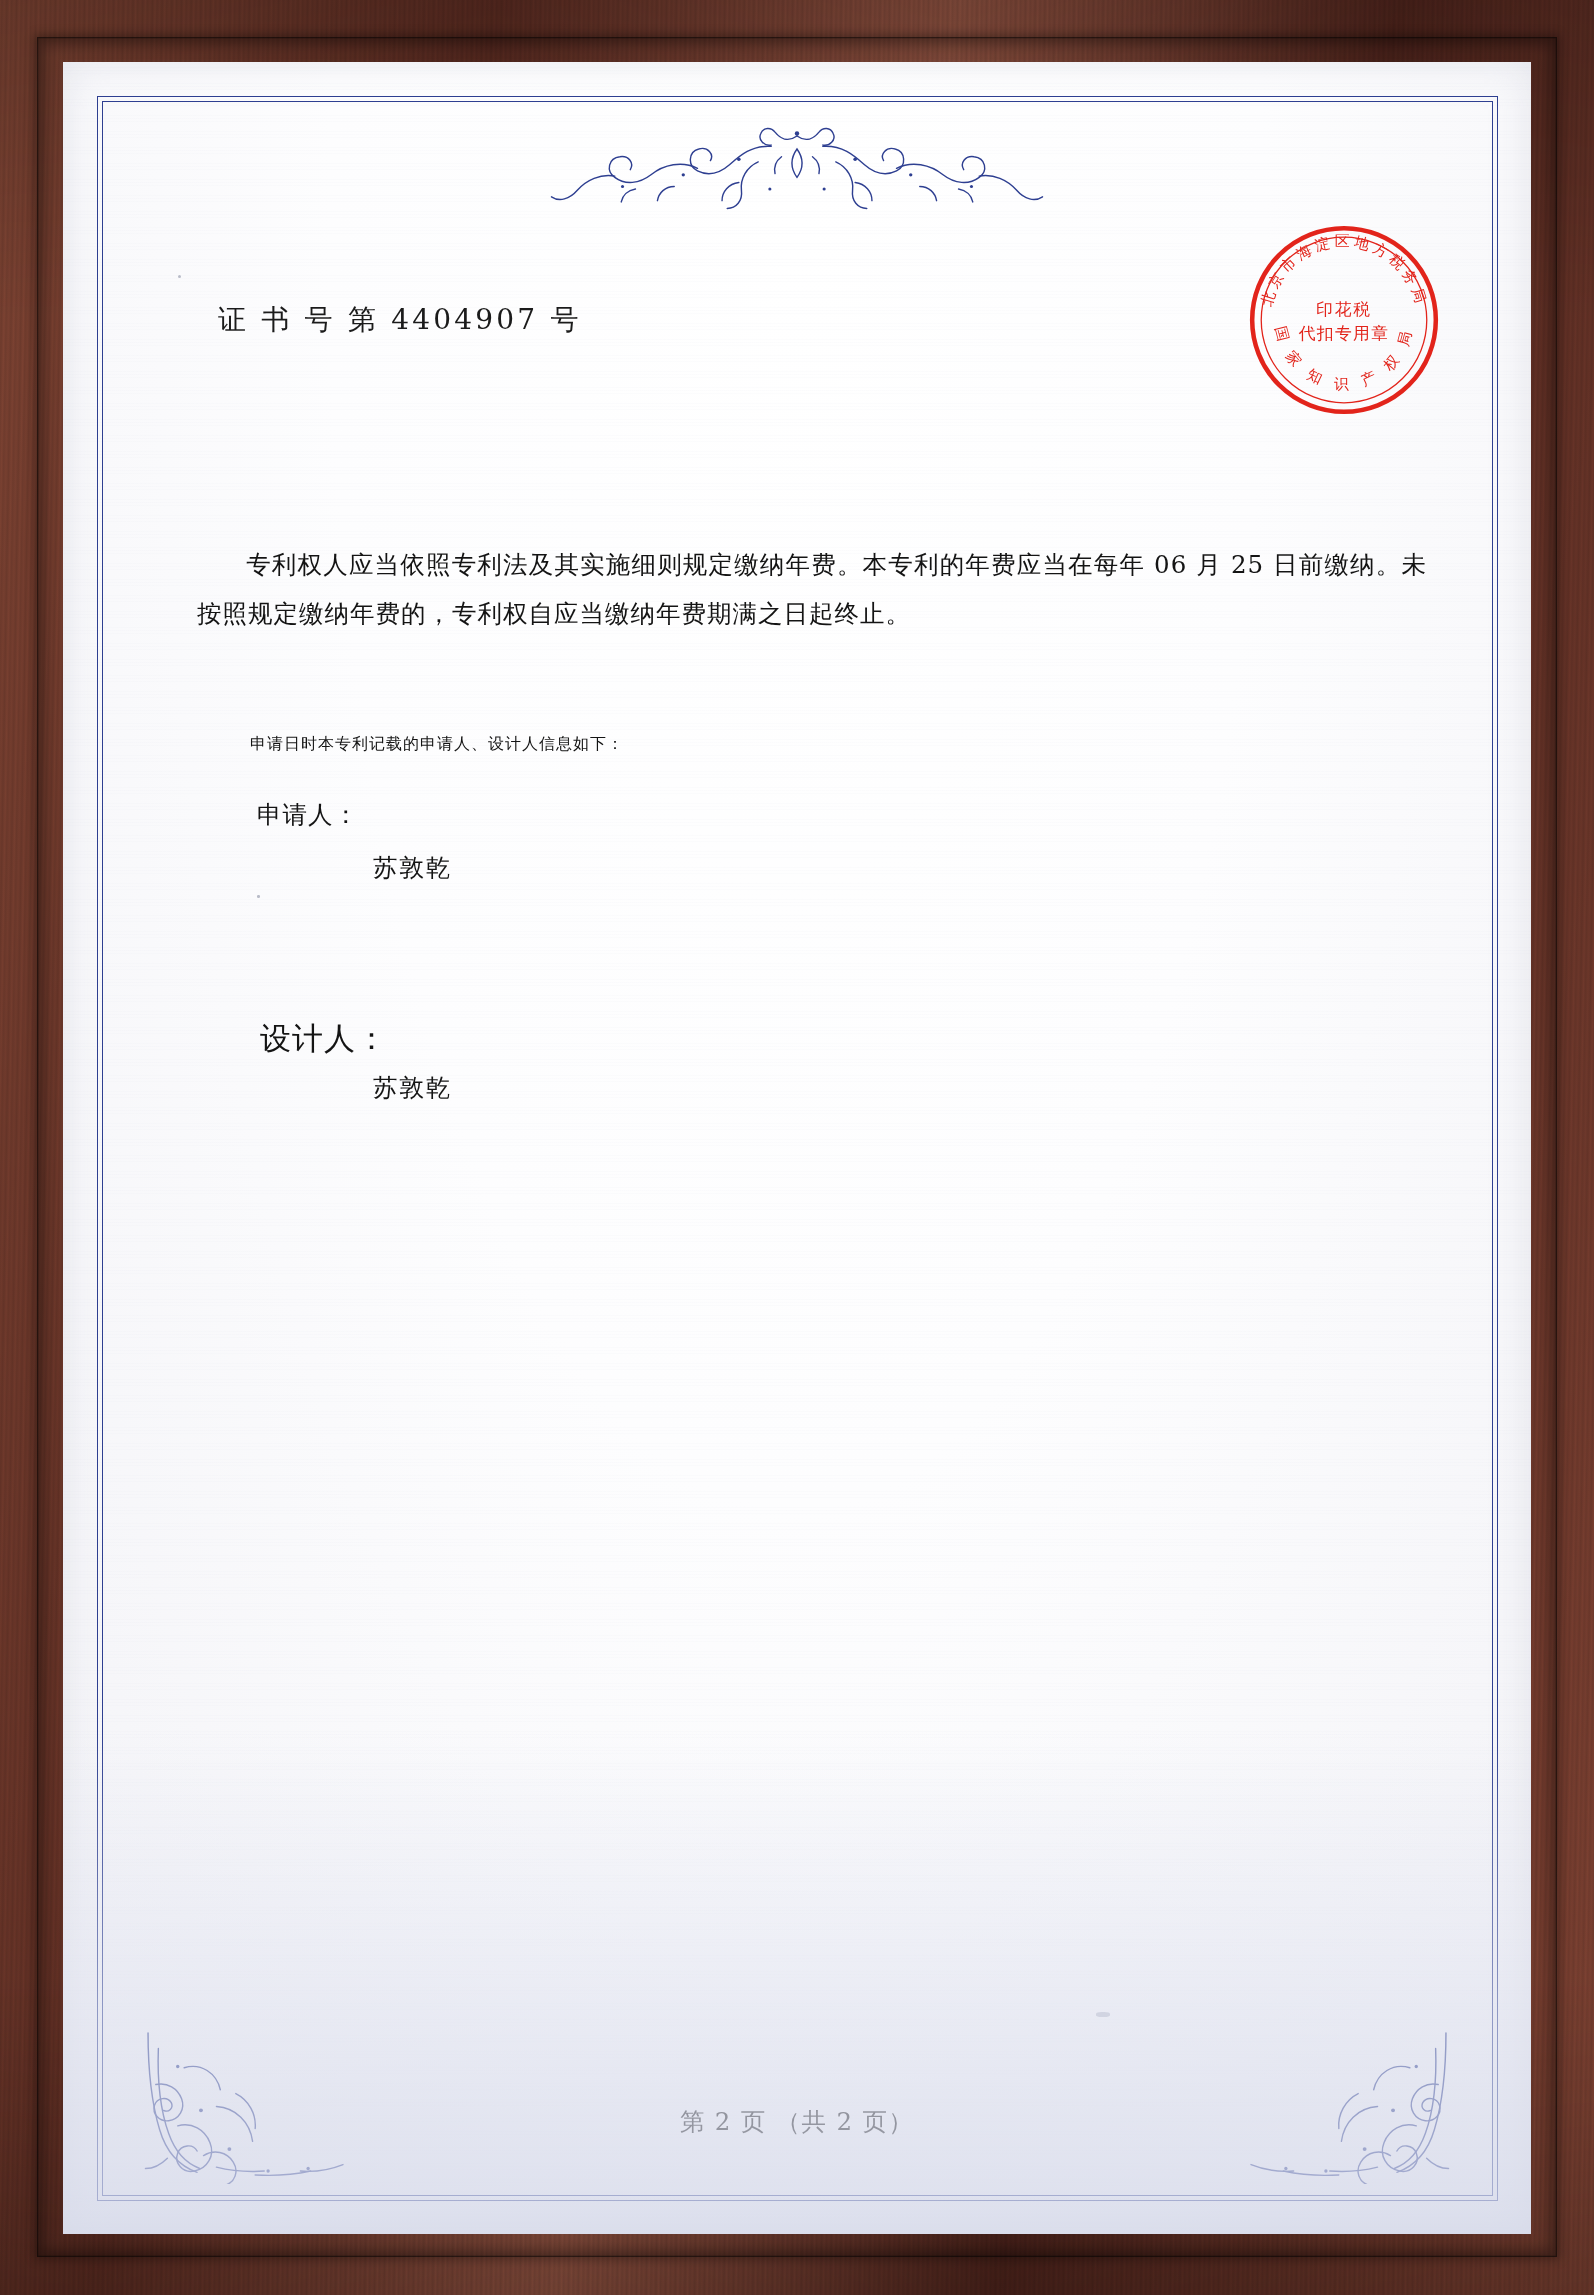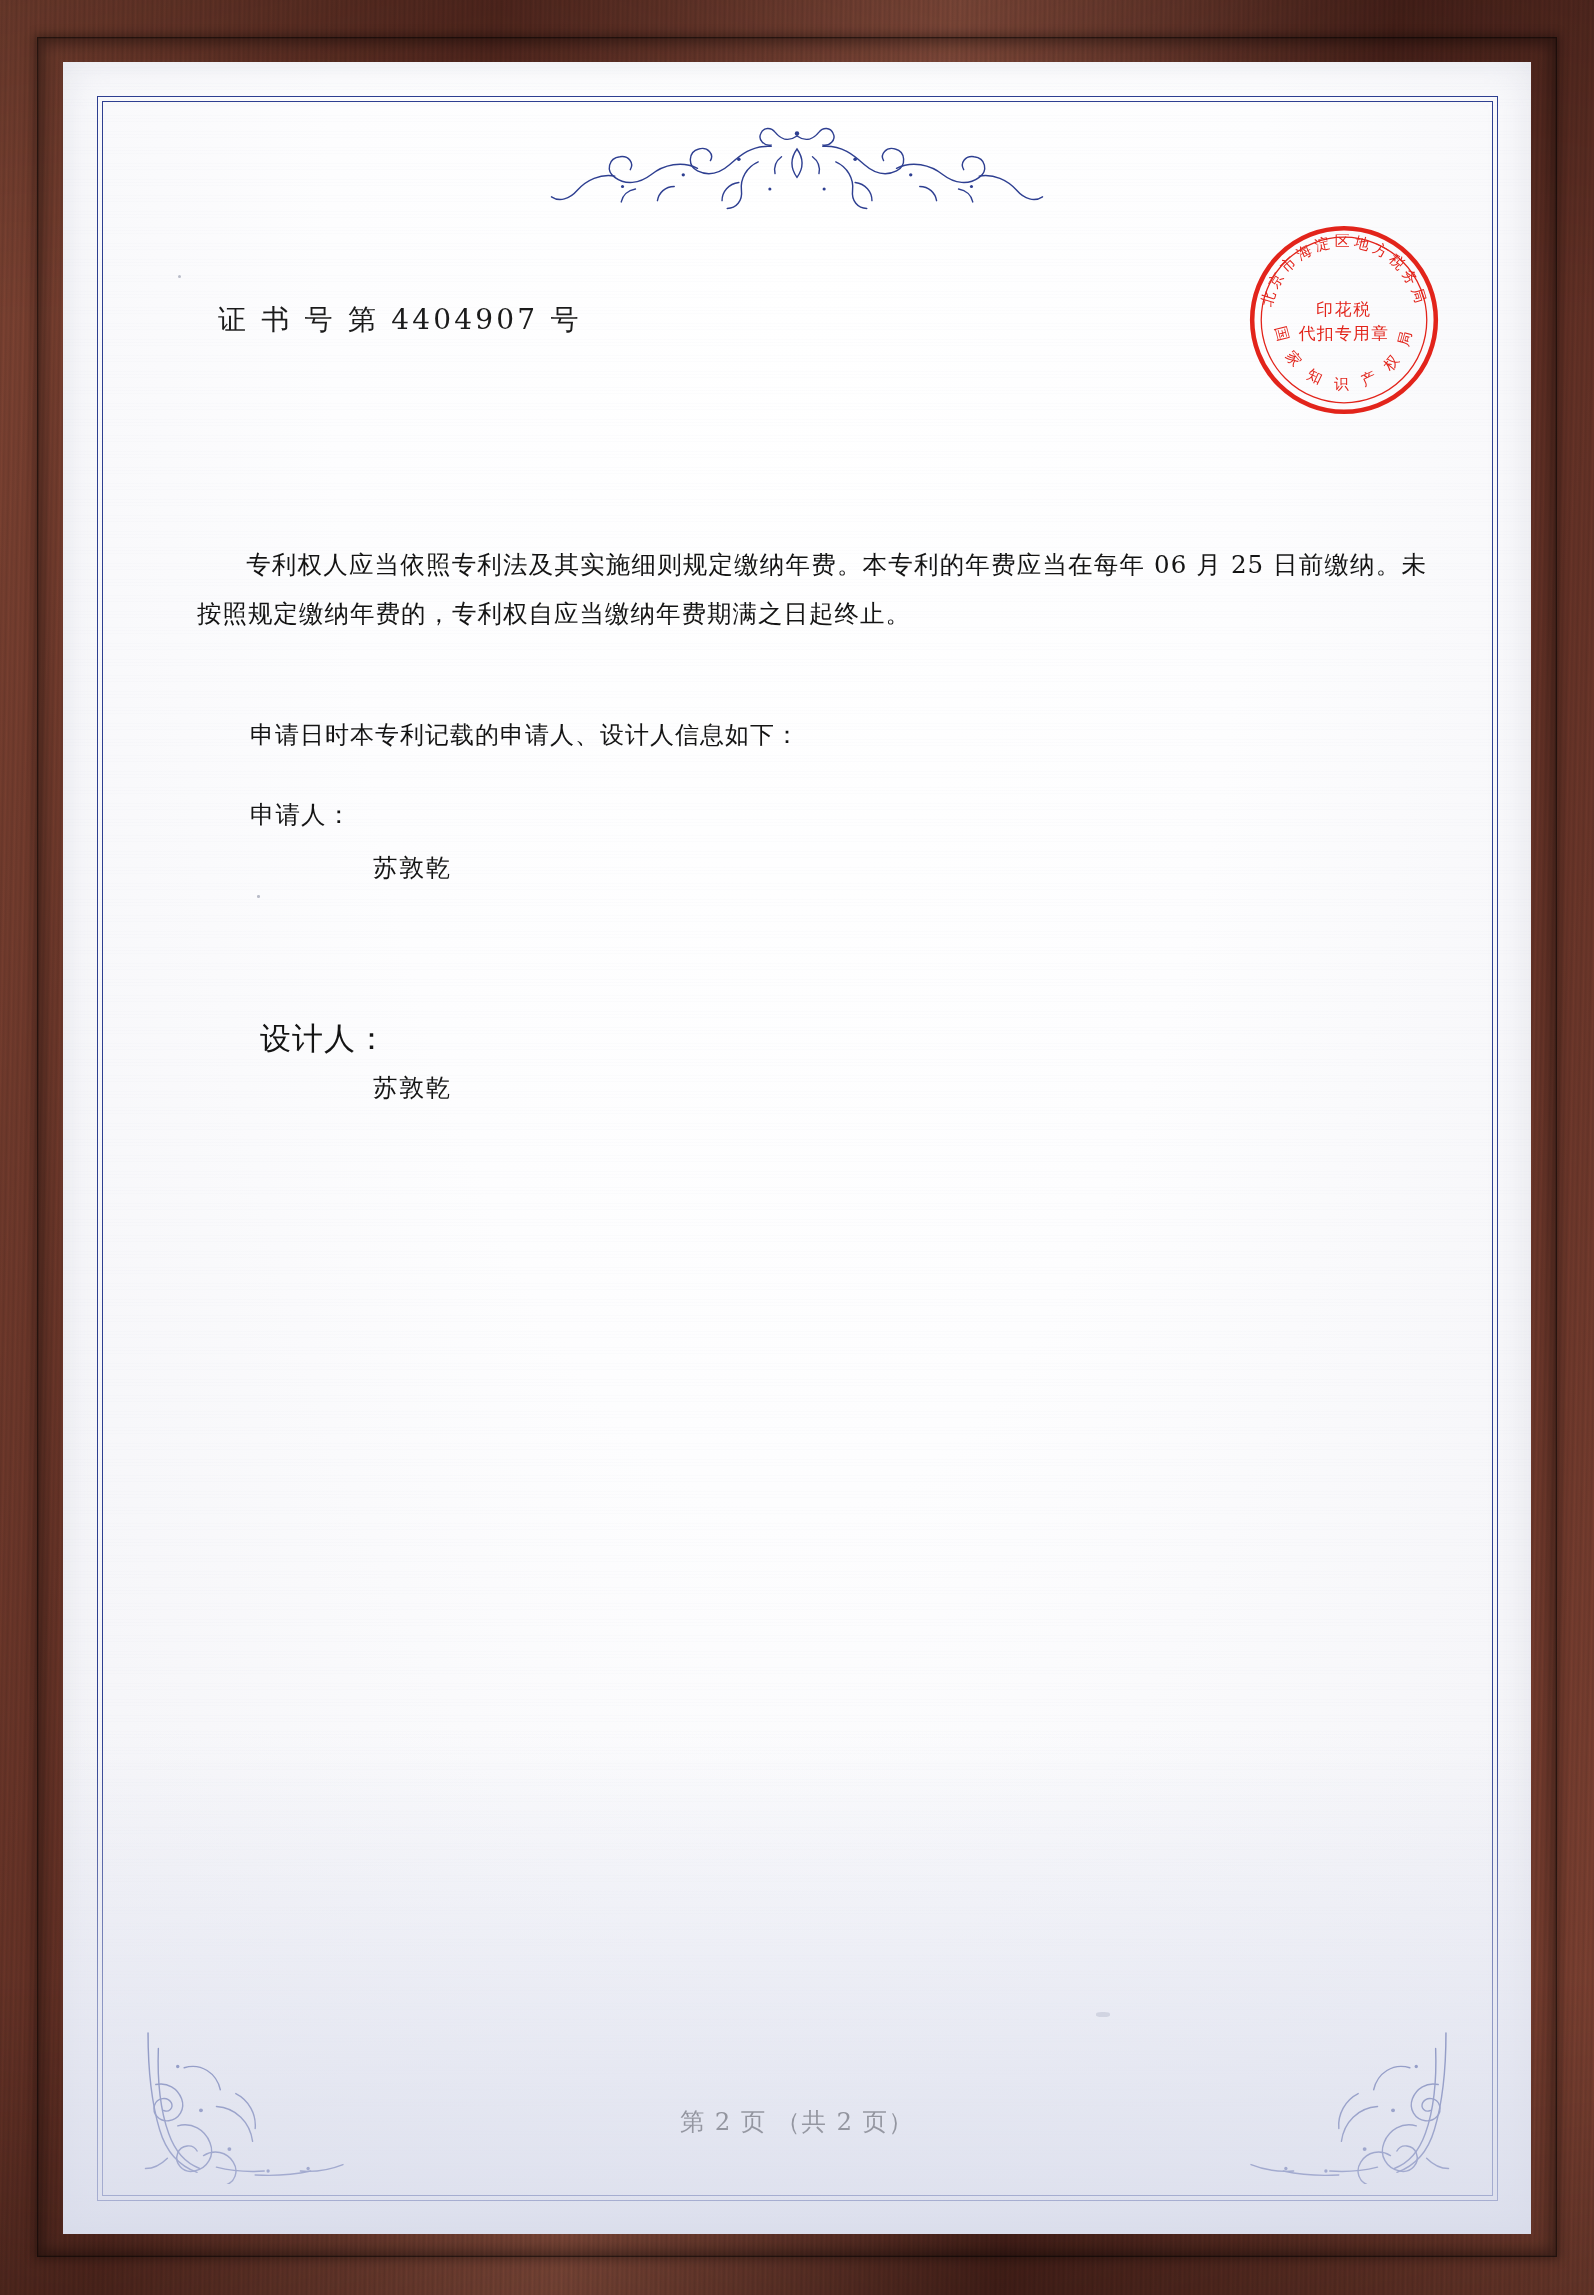--- a/index.html
+++ b/index.html
@@ -159,28 +159,28 @@
     line-height: 2.0;
     color: #141414;
     text-align: justify;
     letter-spacing: 1px;
   }
   .para-fee .indent { display: inline-block; width: 49px; }
 
   .line-info {
     position: absolute;
     left: 71px;
-    top: 657px;
-    font-size: 24px;
+    top: 672px;
+    font-size: 16px;
     color: #141414;
     letter-spacing: 1px;
   }
   .label-applicant {
     position: absolute;
-    left: 71px;
+    left: 78px;
     top: 736px;
     font-size: 24.5px;
     color: #141414;
     letter-spacing: 1px;
   }
   .value-applicant {
     position: absolute;
     left: 194px;
     top: 789px;
     font-size: 24.5px;

